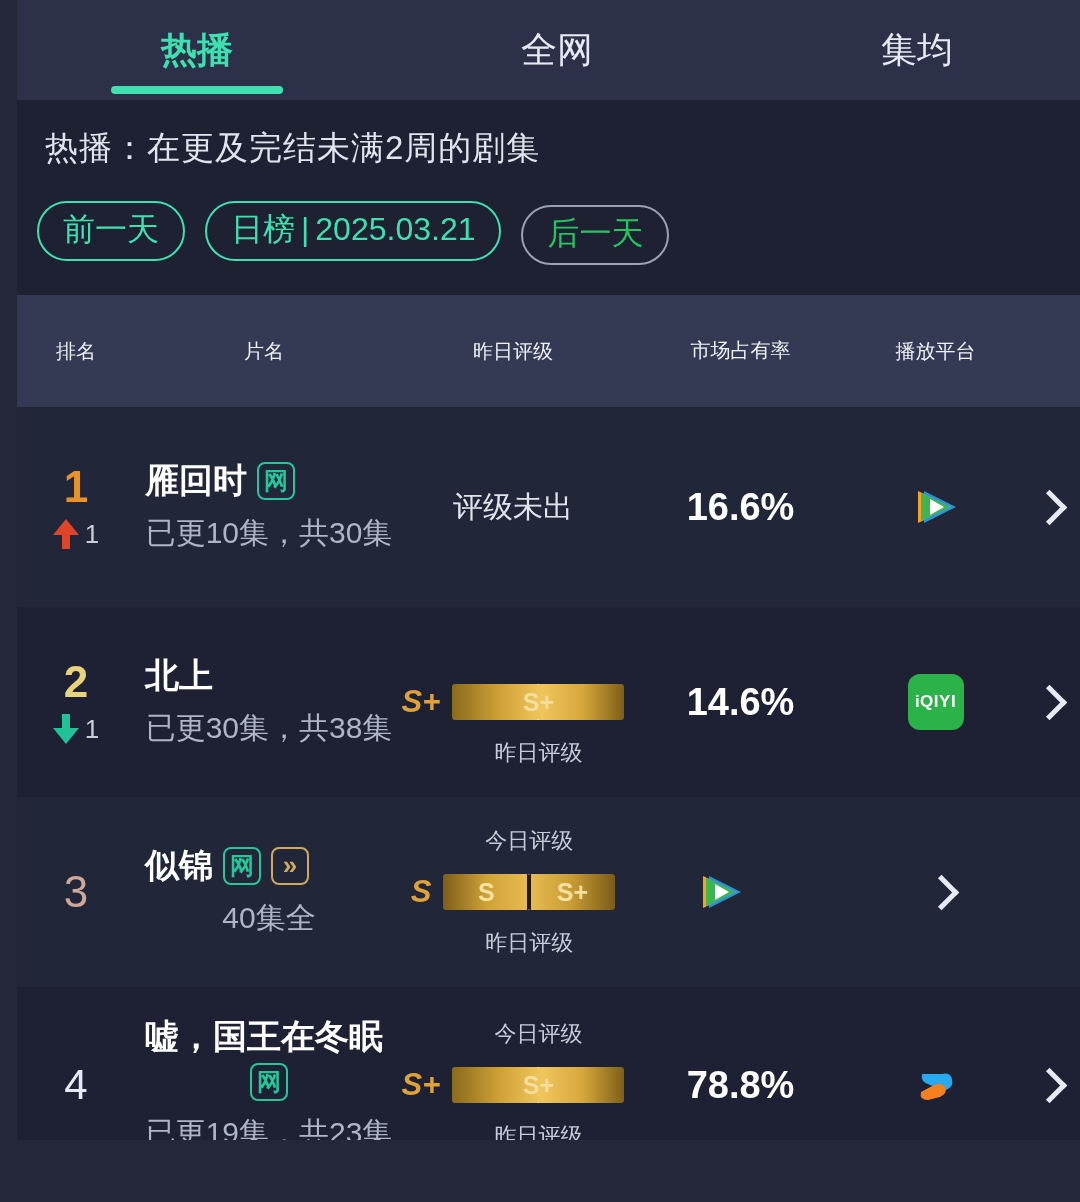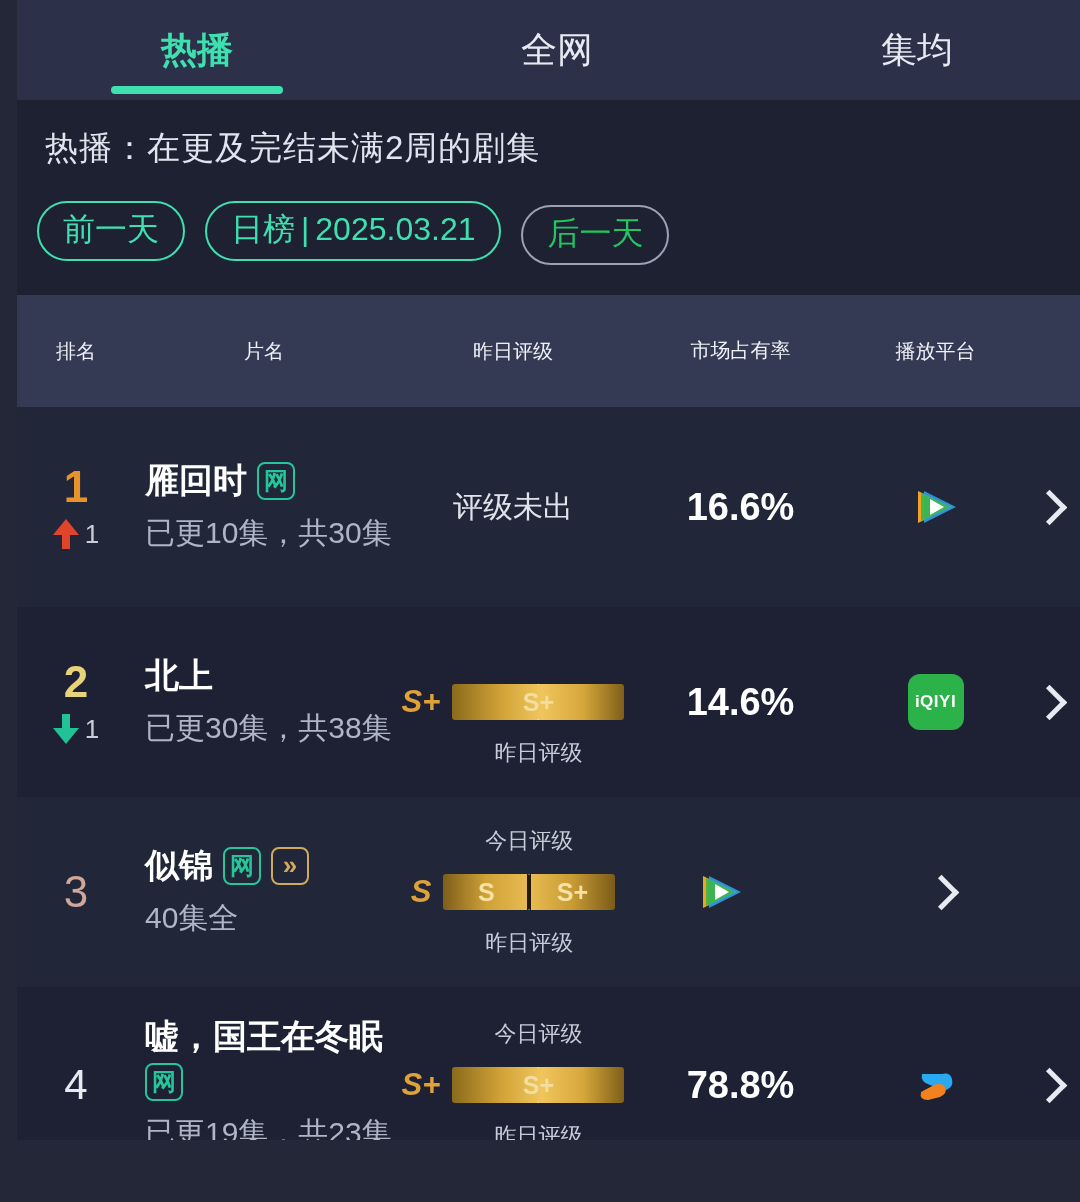--- a/index.html
+++ b/index.html
@@ -133,20 +133,21 @@
   }
   .arrow-down::after {
     content:""; position:absolute; left:50%; bottom:14px; transform:translateX(-50%);
     width: 8px; height: 16px; background: #21c396;
   }
 
   .c-title {
     width: 258px;
     padding-left: 10px;
     box-sizing: border-box;
+    text-align: center;
   }
   .title-line {
     display: flex; align-items: center; flex-wrap: wrap; gap: 10px;
     margin-bottom: 6px;
   }
   .t-name {
     font-size: 34px; font-weight: 700; color: #ffffff;
     line-height: 1.22;
   }
   .badge {

